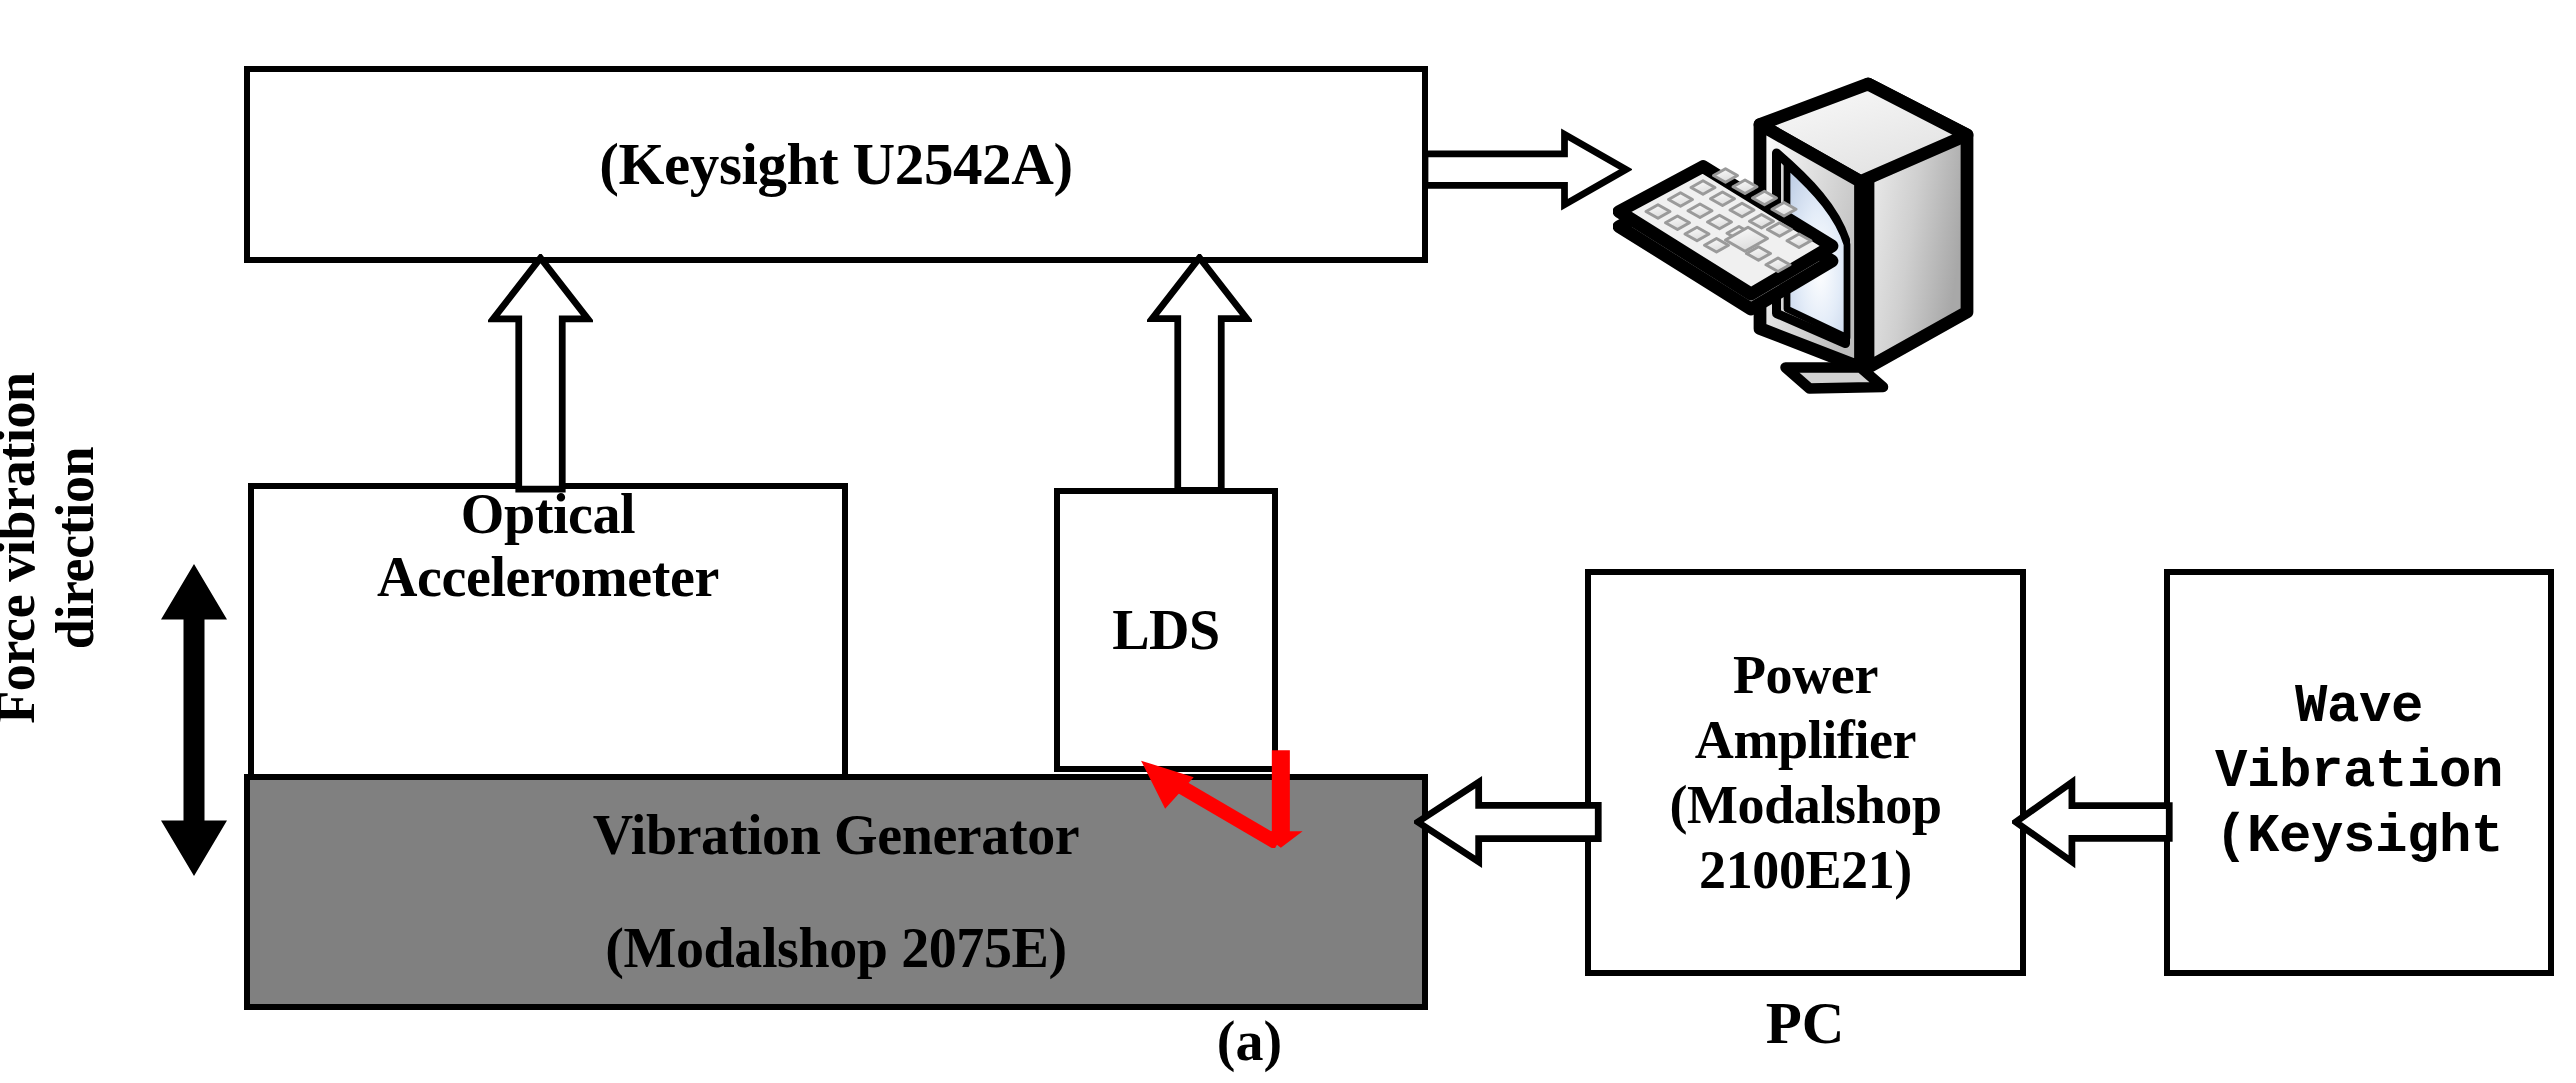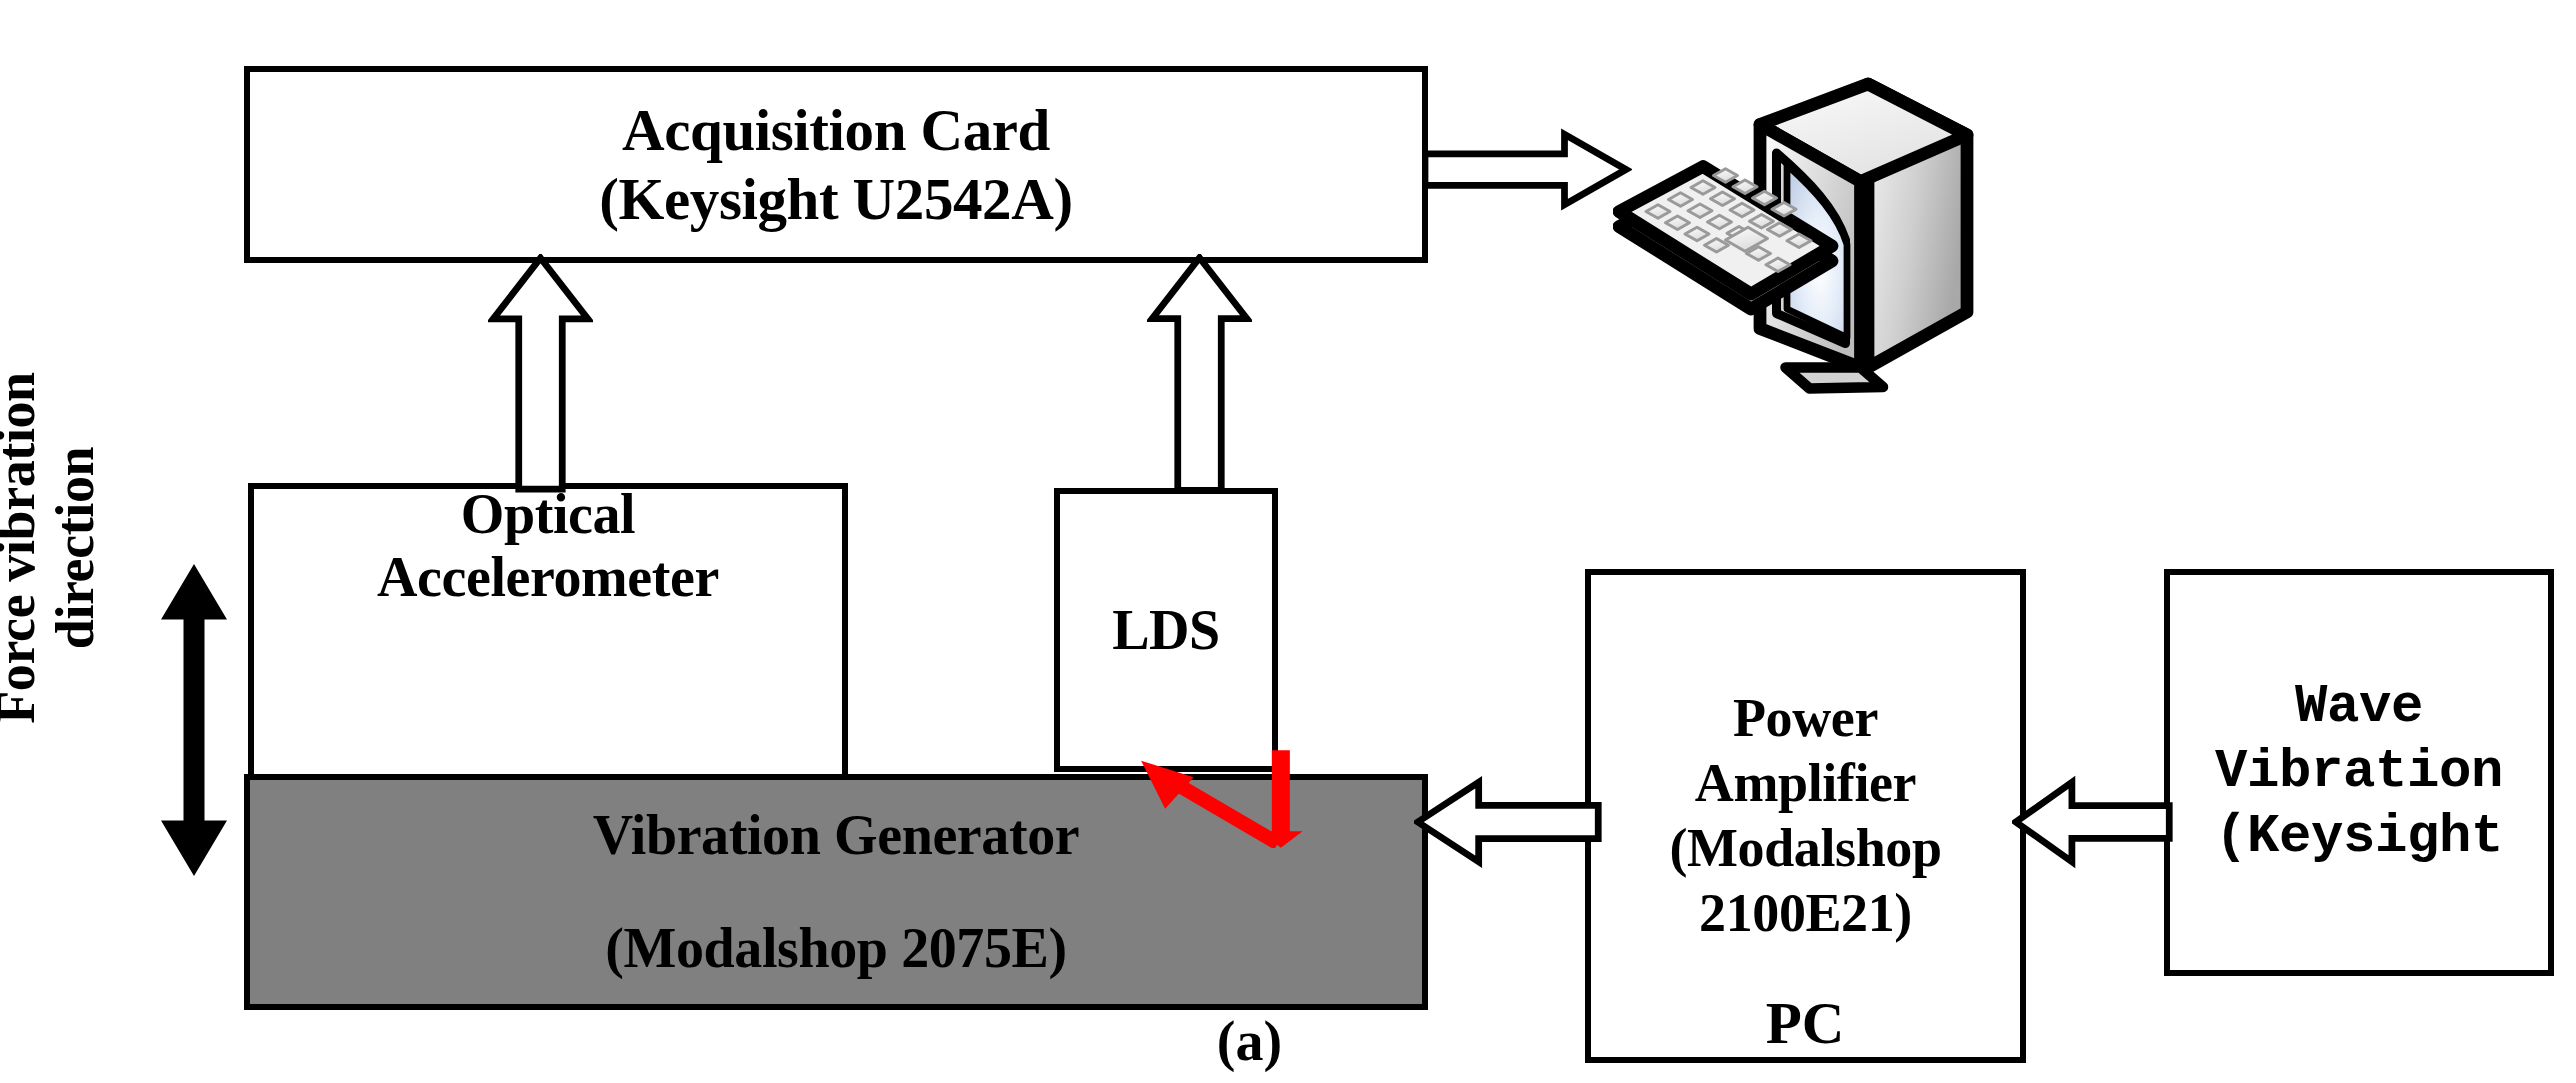--- a/index.html
+++ b/index.html
@@ -55,21 +55,21 @@
 
   #vib-gen{
     left:244px; top:774px; width:1184px; height:236px;
     background:#808080;
     font-size:56px;
     gap:38px;
   }
   #vib-gen .ln{padding:6px 0;}
 
   #pow-amp{
-    left:1585px; top:569px; width:441px; height:494px;
+    left:1585px; top:569px; width:441px; height:407px;
     font-size:54px;
   }
   #pow-amp .ln{padding:2.3px 0;}
 
   #wave-gen{
     left:2164px; top:569px; width:390px; height:407px;
     font-size:54px;
     font-family:Liberation Mono, monospace;
   }
   #wave-gen .ln{padding:2.3px 0;}
@@ -121,21 +121,20 @@
 
   
   #pc-art{position:absolute; left:1613px; top:15px; width:390px; height:450px;}
 </style>
 </head>
 <body>
 
 <div id="stage">
 
   <div class="box" id="acq-card">
-    <span class="ln">Acquisition Card</span>
     <span class="ln">(Keysight U2542A)</span>
   </div>
 
   <div class="box" id="optical-acc">
     <div class="inner">
       <span class="ln">Optical</span>
       <span class="ln">Accelerometer</span>
     </div>
   </div>
 

